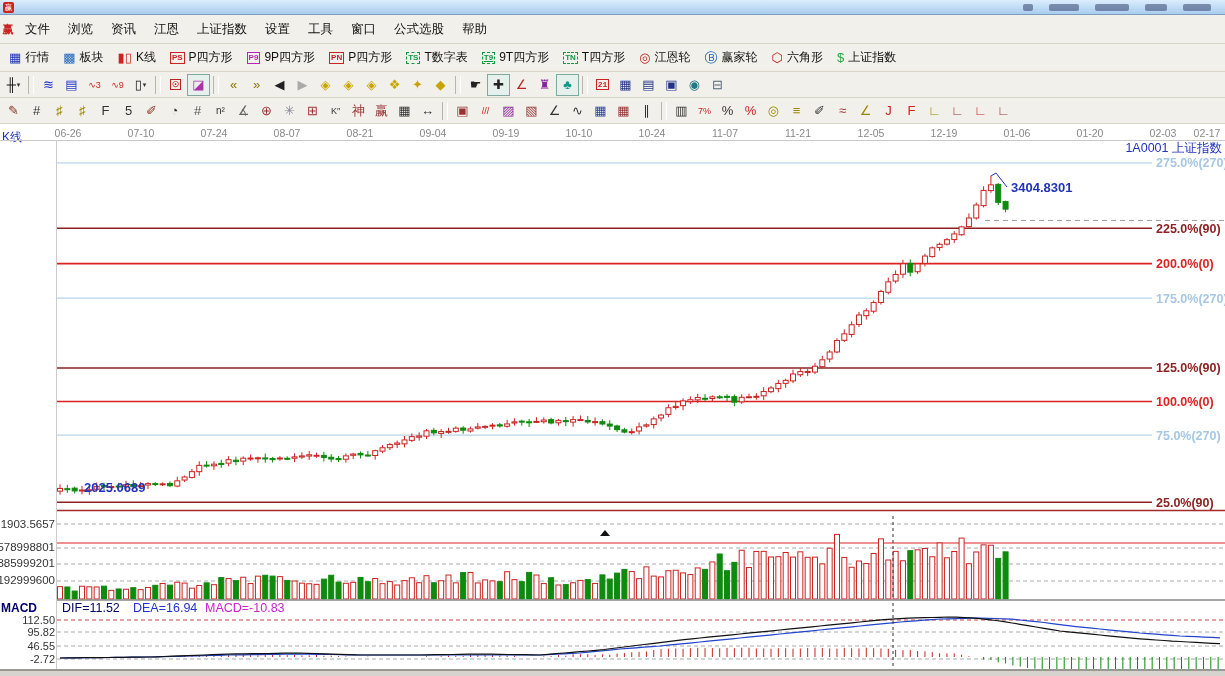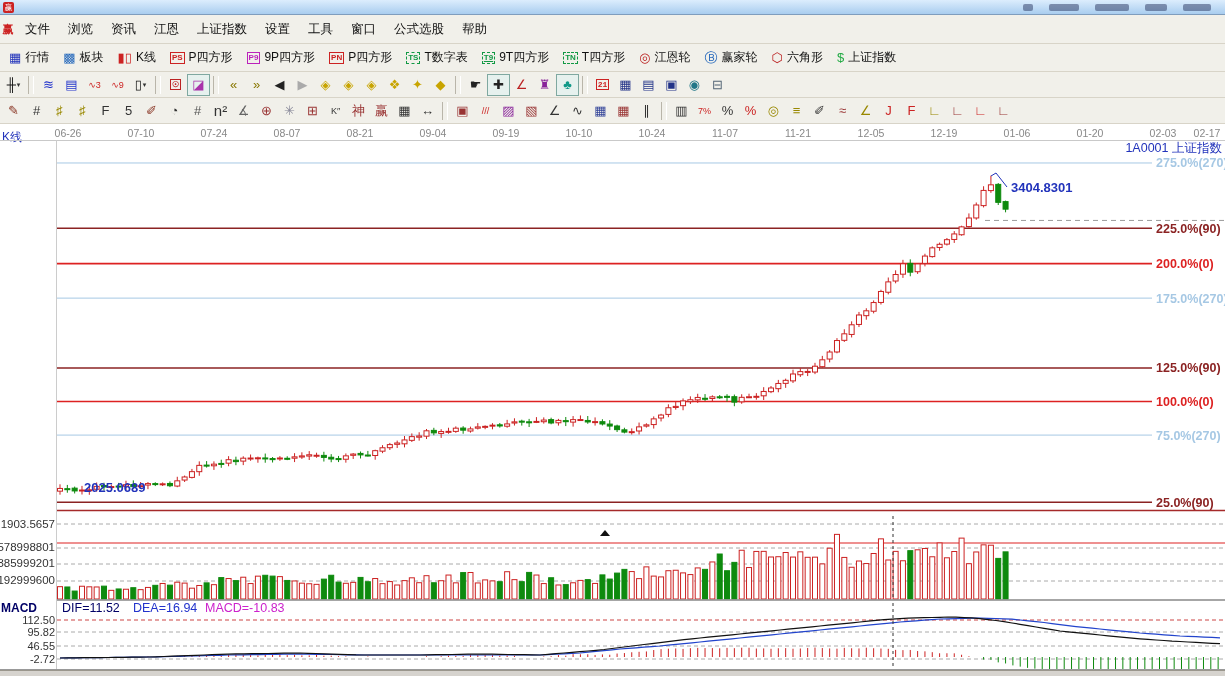--- a/index.html
+++ b/index.html
@@ -241,21 +241,21 @@
     <div class="ibtn">
       <span style="color: rgb(136, 51, 34);">✐</span>
     </div>
     <div class="ibtn">
       <span style="color: rgb(51, 51, 51);">◔</span>
     </div>
     <div class="ibtn">
       <span style="color: rgb(85, 85, 85);">#</span>
     </div>
     <div class="ibtn">
-      <span style="color: rgb(51, 51, 51); font-size: 15px;">n²</span>
+      <span style="color: rgb(51, 51, 51); font-size: 10px;">n²</span>
     </div>
     <div class="ibtn">
       <span style="color: rgb(102, 102, 102);">∡</span>
     </div>
     <div class="ibtn">
       <span style="color: rgb(153, 51, 51);">⊕</span>
     </div>
     <div class="ibtn">
       <span style="color: rgb(136, 136, 153);">✳</span>
     </div>

